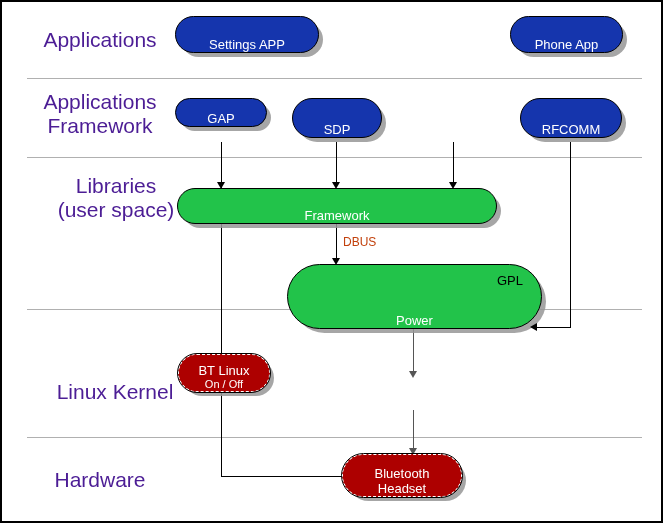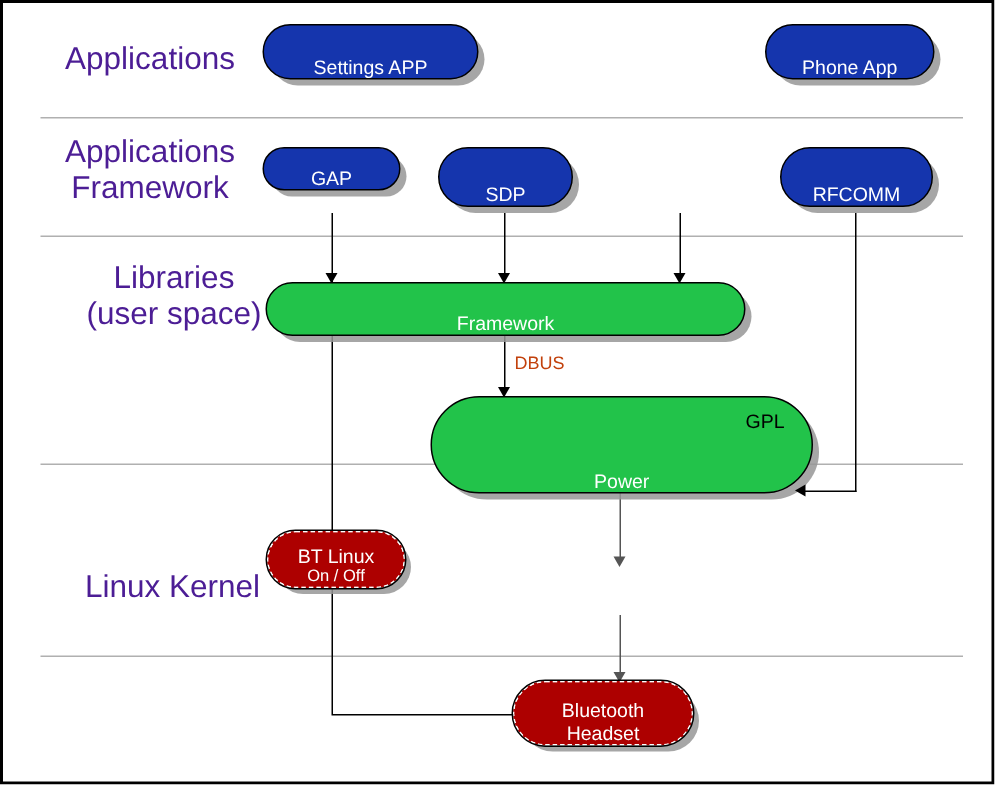--- a/index.html
+++ b/index.html
@@ -120,20 +120,21 @@
   <div class="divider" style="left:25px; top:155px; width:615px;"></div>
   <div class="divider" style="left:25px; top:307px; width:615px;"></div>
   <div class="divider" style="left:25px; top:435px; width:615px;"></div>
 
   <div class="layer-label" style="left:18px; top:26px; width:160px;">Applications</div>
   <div class="layer-label" style="left:18px; top:88px; width:160px;">Applications
 Framework</div>
   <div class="layer-label" style="left:34px; top:172px; width:160px;text-align:center;">Libraries
 (user space)</div>
   <div class="layer-label" style="left:28px; top:352px; width:170px;margin-top:26px;">Linux Kernel</div>
+  <div class="layer-label" style="left:18px; top:466px; width:160px;">Hardware</div>
 
   <div class="vline" style="left:219px; top:140px; height:334px;"></div>
   <div class="hline" style="left:219px; top:474px; width:127px;"></div>
   <div class="arrow-right" style="left:344px; top:470px;"></div>
 
   <div class="arrow-down" style="left:215px; top:180px;"></div>
 
   <div class="vline" style="left:334px; top:140px; height:42px;"></div>
   <div class="arrow-down" style="left:330px; top:180px;"></div>
 

